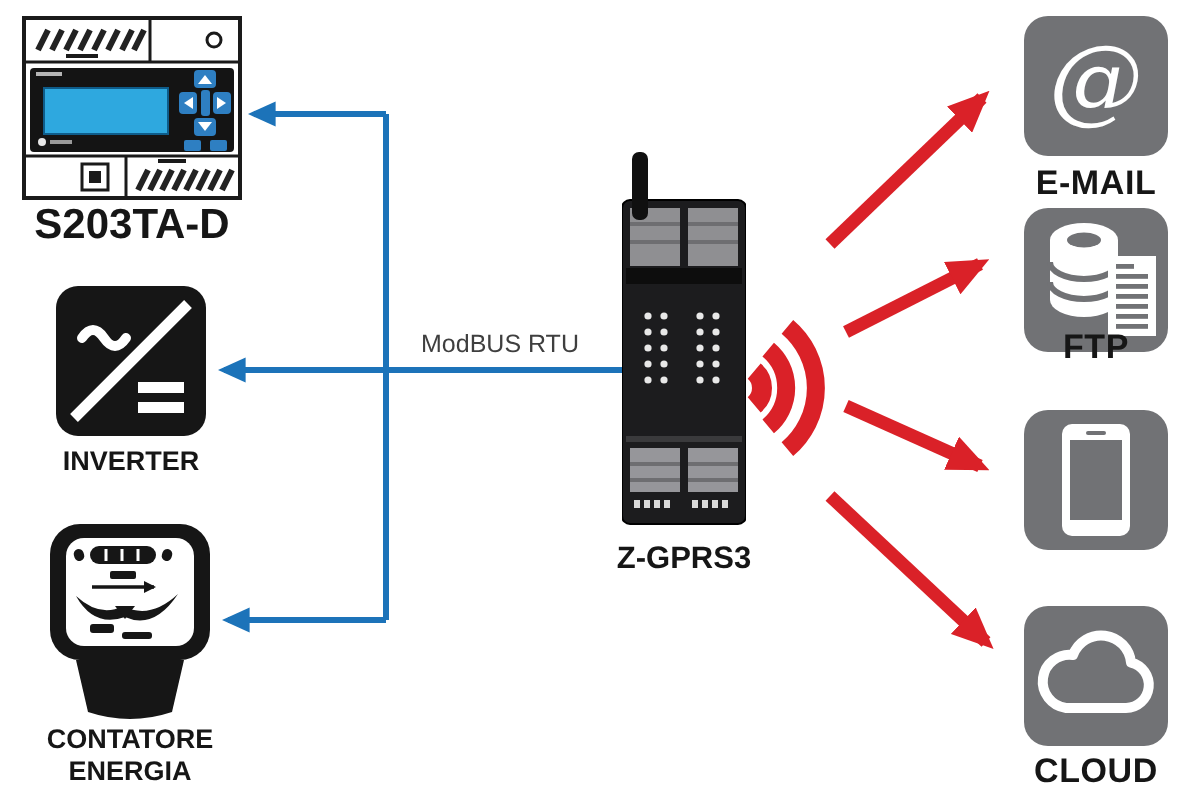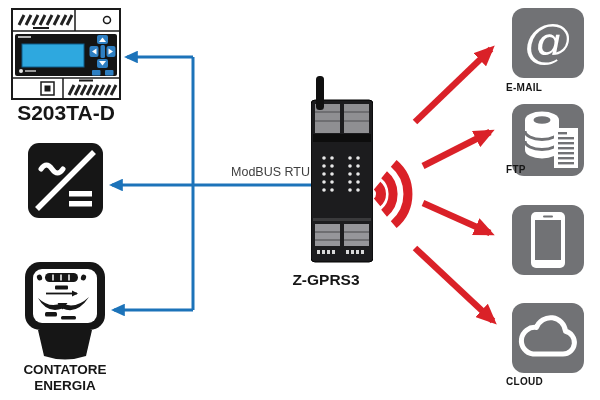--- a/index.html
+++ b/index.html
@@ -5,26 +5,26 @@
   html,body{margin:0;padding:0;background:#fff;}
   .canvas{position:relative;width:600px;height:400px;background:#ffffff;overflow:hidden;
           font-family:"Liberation Sans",sans-serif;}
   .abs{position:absolute;}
   .overlay{position:absolute;left:0;top:0;width:600px;height:400px;}
   .dev-label{position:absolute;text-align:center;font-weight:bold;color:#161616;}
   .lbl-s203{left:6px;top:101px;width:120px;font-size:21px;}
   .lbl-inverter{left:8px;top:223px;width:115px;font-size:13.5px;}
   .lbl-cont1{left:7px;top:362px;width:116px;font-size:13.5px;}
   .lbl-cont2{left:7px;top:378px;width:116px;font-size:13.5px;}
-  .lbl-gprs{left:284px;top:271px;width:84px;font-size:15.5px;text-align:center;}
-  .bus-label{position:absolute;left:190px;top:165px;width:120px;text-align:right;
+  .lbl-gprs{left:300px;top:271px;width:84px;font-size:15.5px;text-align:center;}
+  .bus-label{position:absolute;left:190px;top:165px;width:120px;text-align:center;
              font-size:12.5px;color:#3f3f3f;font-weight:normal;}
   .dest-tile{position:absolute;left:512px;width:72px;border-radius:12px;background:#717275;}
-  .dest-label{position:absolute;left:506px;width:84px;
-              font-weight:bold;font-size:10px;color:#161616;letter-spacing:.3px;}
+  .dest-label{position:absolute;left:506px;width:84px;text-align:center;
+              font-weight:bold;font-size:17px;color:#161616;letter-spacing:.3px;}
   .at-glyph{width:72px;height:70px;line-height:66px;text-align:center;color:#ffffff;
             font-family:"DejaVu Serif",serif;font-style:italic;font-size:47px;}
 </style>
 </head>
 <body>
 
 <div class="canvas">
 
   <svg class="overlay" viewBox="0 0 600 400">
     <defs>
@@ -111,20 +111,21 @@
   </svg>
   <div class="dev-label lbl-s203">S203TA-D</div>
 
   <svg class="abs" style="left:28px;top:143px" width="75" height="75" viewBox="0 0 75 75">
     <rect width="75" height="75" rx="11" fill="#161616"></rect>
     <line x1="9" y1="66" x2="66" y2="9" stroke="#ffffff" stroke-width="5.5"></line>
     <path d="M13 26 q5.5 -8 11 0 q5.5 8 11 0" stroke="#ffffff" stroke-width="5" fill="none" stroke-linecap="round"></path>
     <rect x="41" y="48" width="23" height="5.5" fill="#ffffff"></rect>
     <rect x="41" y="58" width="23" height="5.5" fill="#ffffff"></rect>
   </svg>
+  <div class="dev-label lbl-inverter">INVERTER</div>
 
   <svg class="abs" style="left:25px;top:262px" width="80" height="100" viewBox="0 0 80 100">
     <rect x="0" y="0" width="80" height="68" rx="15" fill="#161616"></rect>
     <rect x="8" y="7" width="64" height="54" rx="9" fill="#ffffff"></rect>
     <rect x="20" y="11" width="33" height="9" rx="4.5" fill="#161616"></rect>
     <path d="M28 12.5 v6 M36 12.5 v6 M44 12.5 v6" stroke="#ffffff" stroke-width="1.5"></path>
     <rect x="12" y="12.5" width="5" height="6" rx="2.5" fill="#161616" transform="rotate(-18 14.5 15.5)"></rect>
     <rect x="56" y="12.5" width="5" height="6" rx="2.5" fill="#161616" transform="rotate(18 58.5 15.5)"></rect>
     <rect x="30" y="23.5" width="13" height="4" rx="1" fill="#161616"></rect>
     <line x1="21" y1="31.5" x2="52" y2="31.5" stroke="#161616" stroke-width="1.8"></line>

